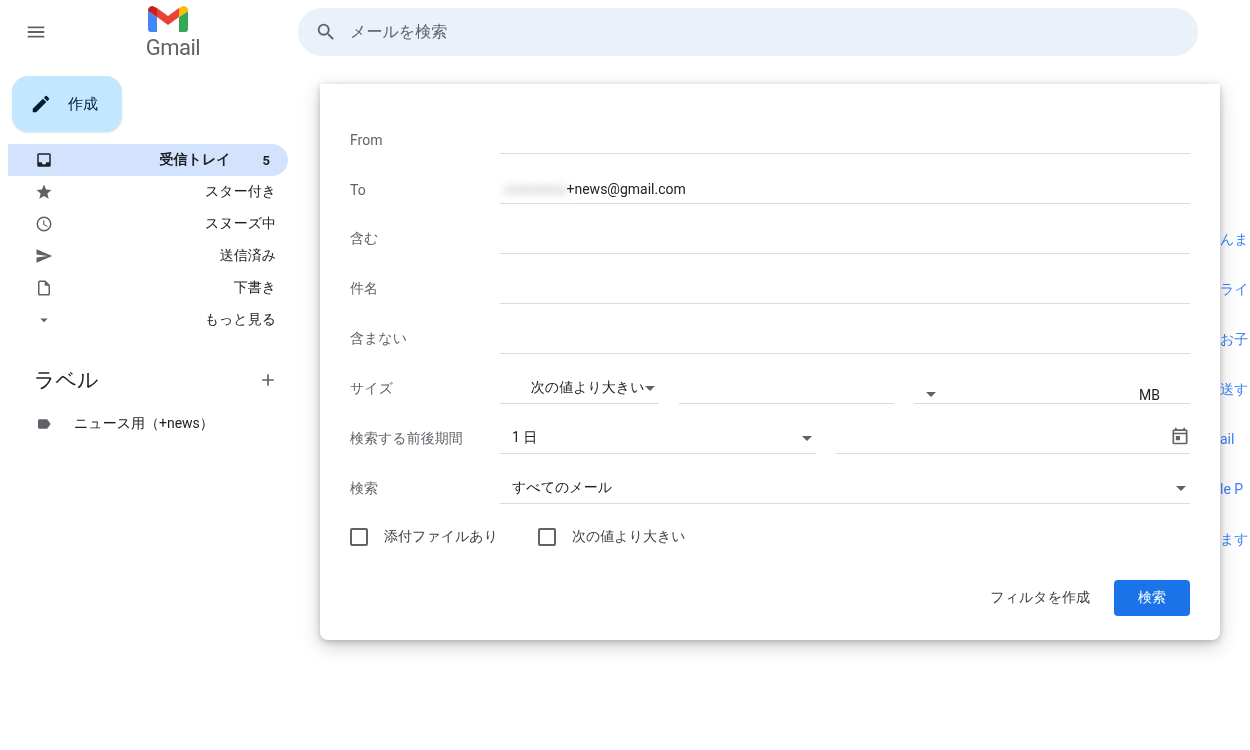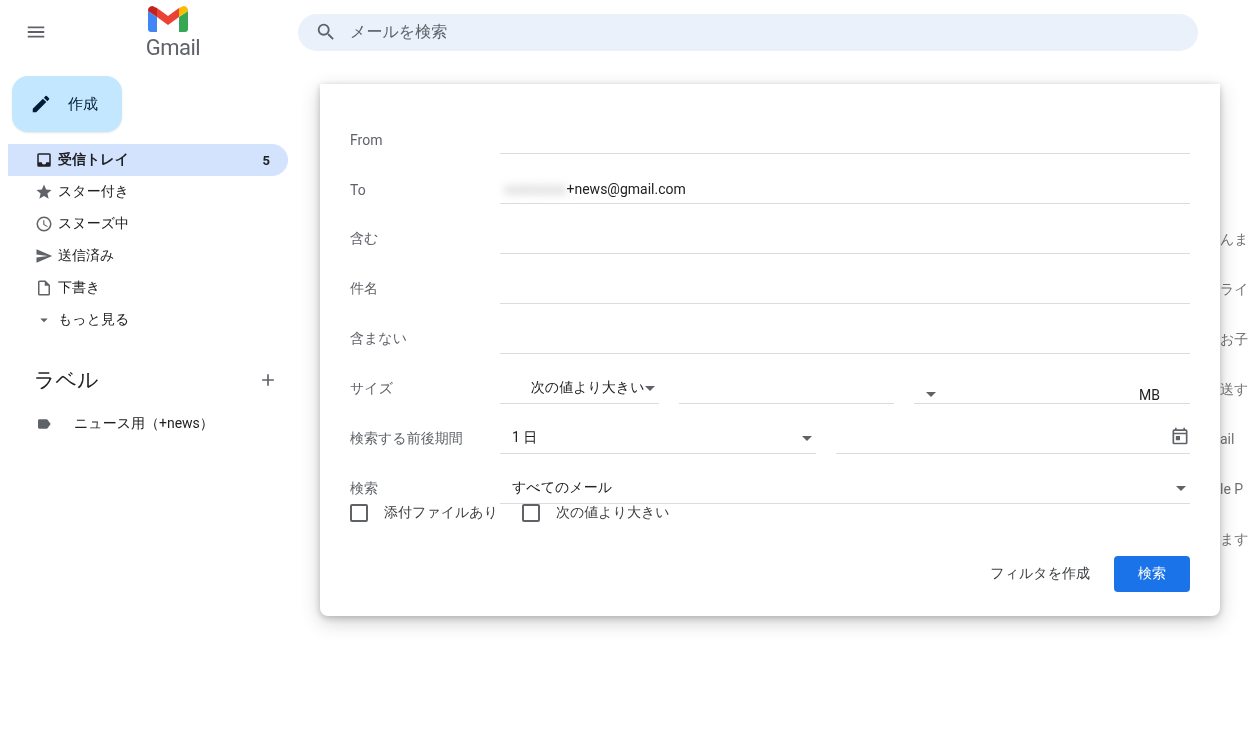--- a/index.html
+++ b/index.html
@@ -25,21 +25,21 @@
       cursor: pointer;
       border-radius: 50%;
     }
     .menu-btn svg { width: 22px; height: 22px; fill: #5f6368; }
     .logo-wrap { display: flex; align-items: center; padding: 0 20px 0 8px; min-width: 238px; flex-direction: column; }
     .logo-m { width: 40px; height: 30px; margin-right: 10px; position: relative; }
     .logo-text { font-size: 22px; color: #5f6368; font-weight: 400; letter-spacing: -0.5px; }
     .search-bar {
       flex: 1;
       max-width: 900px;
-      height: 37px;
+      height: 48px;
       background: #eaf1fb;
       border-radius: 24px;
       display: flex;
       align-items: center;
       padding: 16px 8px;
     }
     .search-icon-btn {
       width: 40px; height: 40px;
       display: flex; align-items: center; justify-content: center;
       cursor: pointer;
@@ -76,24 +76,25 @@
       box-shadow: 0 1px 2px rgba(0,0,0,0.1);
     }
     .compose-btn svg { width: 22px; height: 22px; }
     .nav-item {
       height: 32px;
       margin-right: 12px;
       border-radius: 0 16px 16px 0;
       display: flex;
       align-items: center;
       padding: 0 12px 0 26px;
-      gap: 4px;
-      cursor: pointer;
-      color: #202124;
-      font-size: 14px;
+      gap: 32px;
+      cursor: pointer;
+      color: #202124;
+      font-size: 14px;
+      text-align: right;
     }
     .nav-item.active { background: #d3e3fd; font-weight: 700; }
     .nav-item .nav-icon { width: 20px; height: 20px; flex-shrink: 0; display: flex; align-items: center; justify-content: center; }
     .nav-item .nav-icon svg { width: 18px; height: 18px; fill: #202124; }
     .nav-item.inactive .nav-icon svg { fill: #5f6368; }
     .nav-item .nav-label { flex: 1; }
     .nav-item .nav-count { font-size: 13px; font-weight: 700; padding-right: 6px; }
     .sidebar-section {
       display: flex;
       align-items: center;
@@ -113,21 +114,21 @@
       align-items: center;
       padding: 0 12px 0 26px;
       gap: 20px;
       cursor: pointer;
       font-size: 14px;
       margin-top: 8px;
     }
     .label-item .label-icon { width: 20px; height: 20px; display: flex; align-items: center; justify-content: center; }
     .label-item .label-icon svg { width: 16px; height: 16px; fill: #5f6368; }
     .content-area { flex: 1; position: relative; }
-    .bg-rows { position: absolute; right: 0; top: 150px; width: 30px; font-size: 14px; color: #737373; white-space: nowrap; }
+    .bg-rows { position: absolute; right: 0; top: 150px; width: 30px; font-size: 14px; color: #3b82f6; white-space: nowrap; }
     .bg-row { height: 50px; line-height: 50px; text-align: left; overflow: hidden; }
     .filter-panel {
       position: absolute;
       top: 84px;
       left: 320px;
       width: 900px;
       background: #fff;
       border-radius: 0 0 8px 8px;
       box-shadow: 0 2px 6px rgba(0,0,0,0.2), 0 6px 20px rgba(0,0,0,0.19);
       padding: 20px 30px 24px 30px;
@@ -171,21 +172,21 @@
     .filter-select .dd-arrow { width: 0; height: 0; border-left: 5px solid transparent; border-right: 5px solid transparent; border-top: 5px solid #5f6368; margin-right: 4px; }
     .size-row .filter-select:nth-of-type(1) { flex: 1.2; }
     .size-row .size-input { flex: 0.8; border: none; border-bottom: 1px solid #dadce0; outline: none; font-size: 14px; padding: 4px 0 6px 4px; }
     .size-row .filter-select:nth-of-type(2) { flex: 0.6; justify-content: flex-end; padding-left: 0; }
     .size-row .mb-label { position: absolute; right: 30px; }
     .date-row .filter-select { flex: 1.2; }
     .date-row .date-input-wrap { flex: 1.4; border-bottom: 1px solid #dadce0; display: flex; align-items: center; justify-content: flex-end; padding-bottom: 4px; }
     .date-row .cal-icon { cursor: pointer; }
     .date-row .cal-icon svg { width: 20px; height: 20px; fill: #5f6368; }
     .search-in-row .filter-select { flex: 1; }
-    .checkbox-row { display: flex; align-items: flex-start; gap: 24px; }
+    .checkbox-row { display: flex; align-items: flex-start; gap: 40px; margin-top: 24px; }
     .chk-item { display: flex; align-items: center; gap: 16px; cursor: pointer; }
     .chk-box { width: 18px; height: 18px; border: 2px solid #5f6368; border-radius: 2px; }
     .chk-label { font-size: 14px; color: #3c4043; }
     .actions-row { display: flex; align-items: center; justify-content: flex-end; gap: 24px; margin-top: 34px; }
     .link-btn { color: #3c4043; font-size: 14px; cursor: pointer; }
     .primary-btn {
       background: #1a73e8;
       color: #fff;
       border: none;
       border-radius: 4px;

